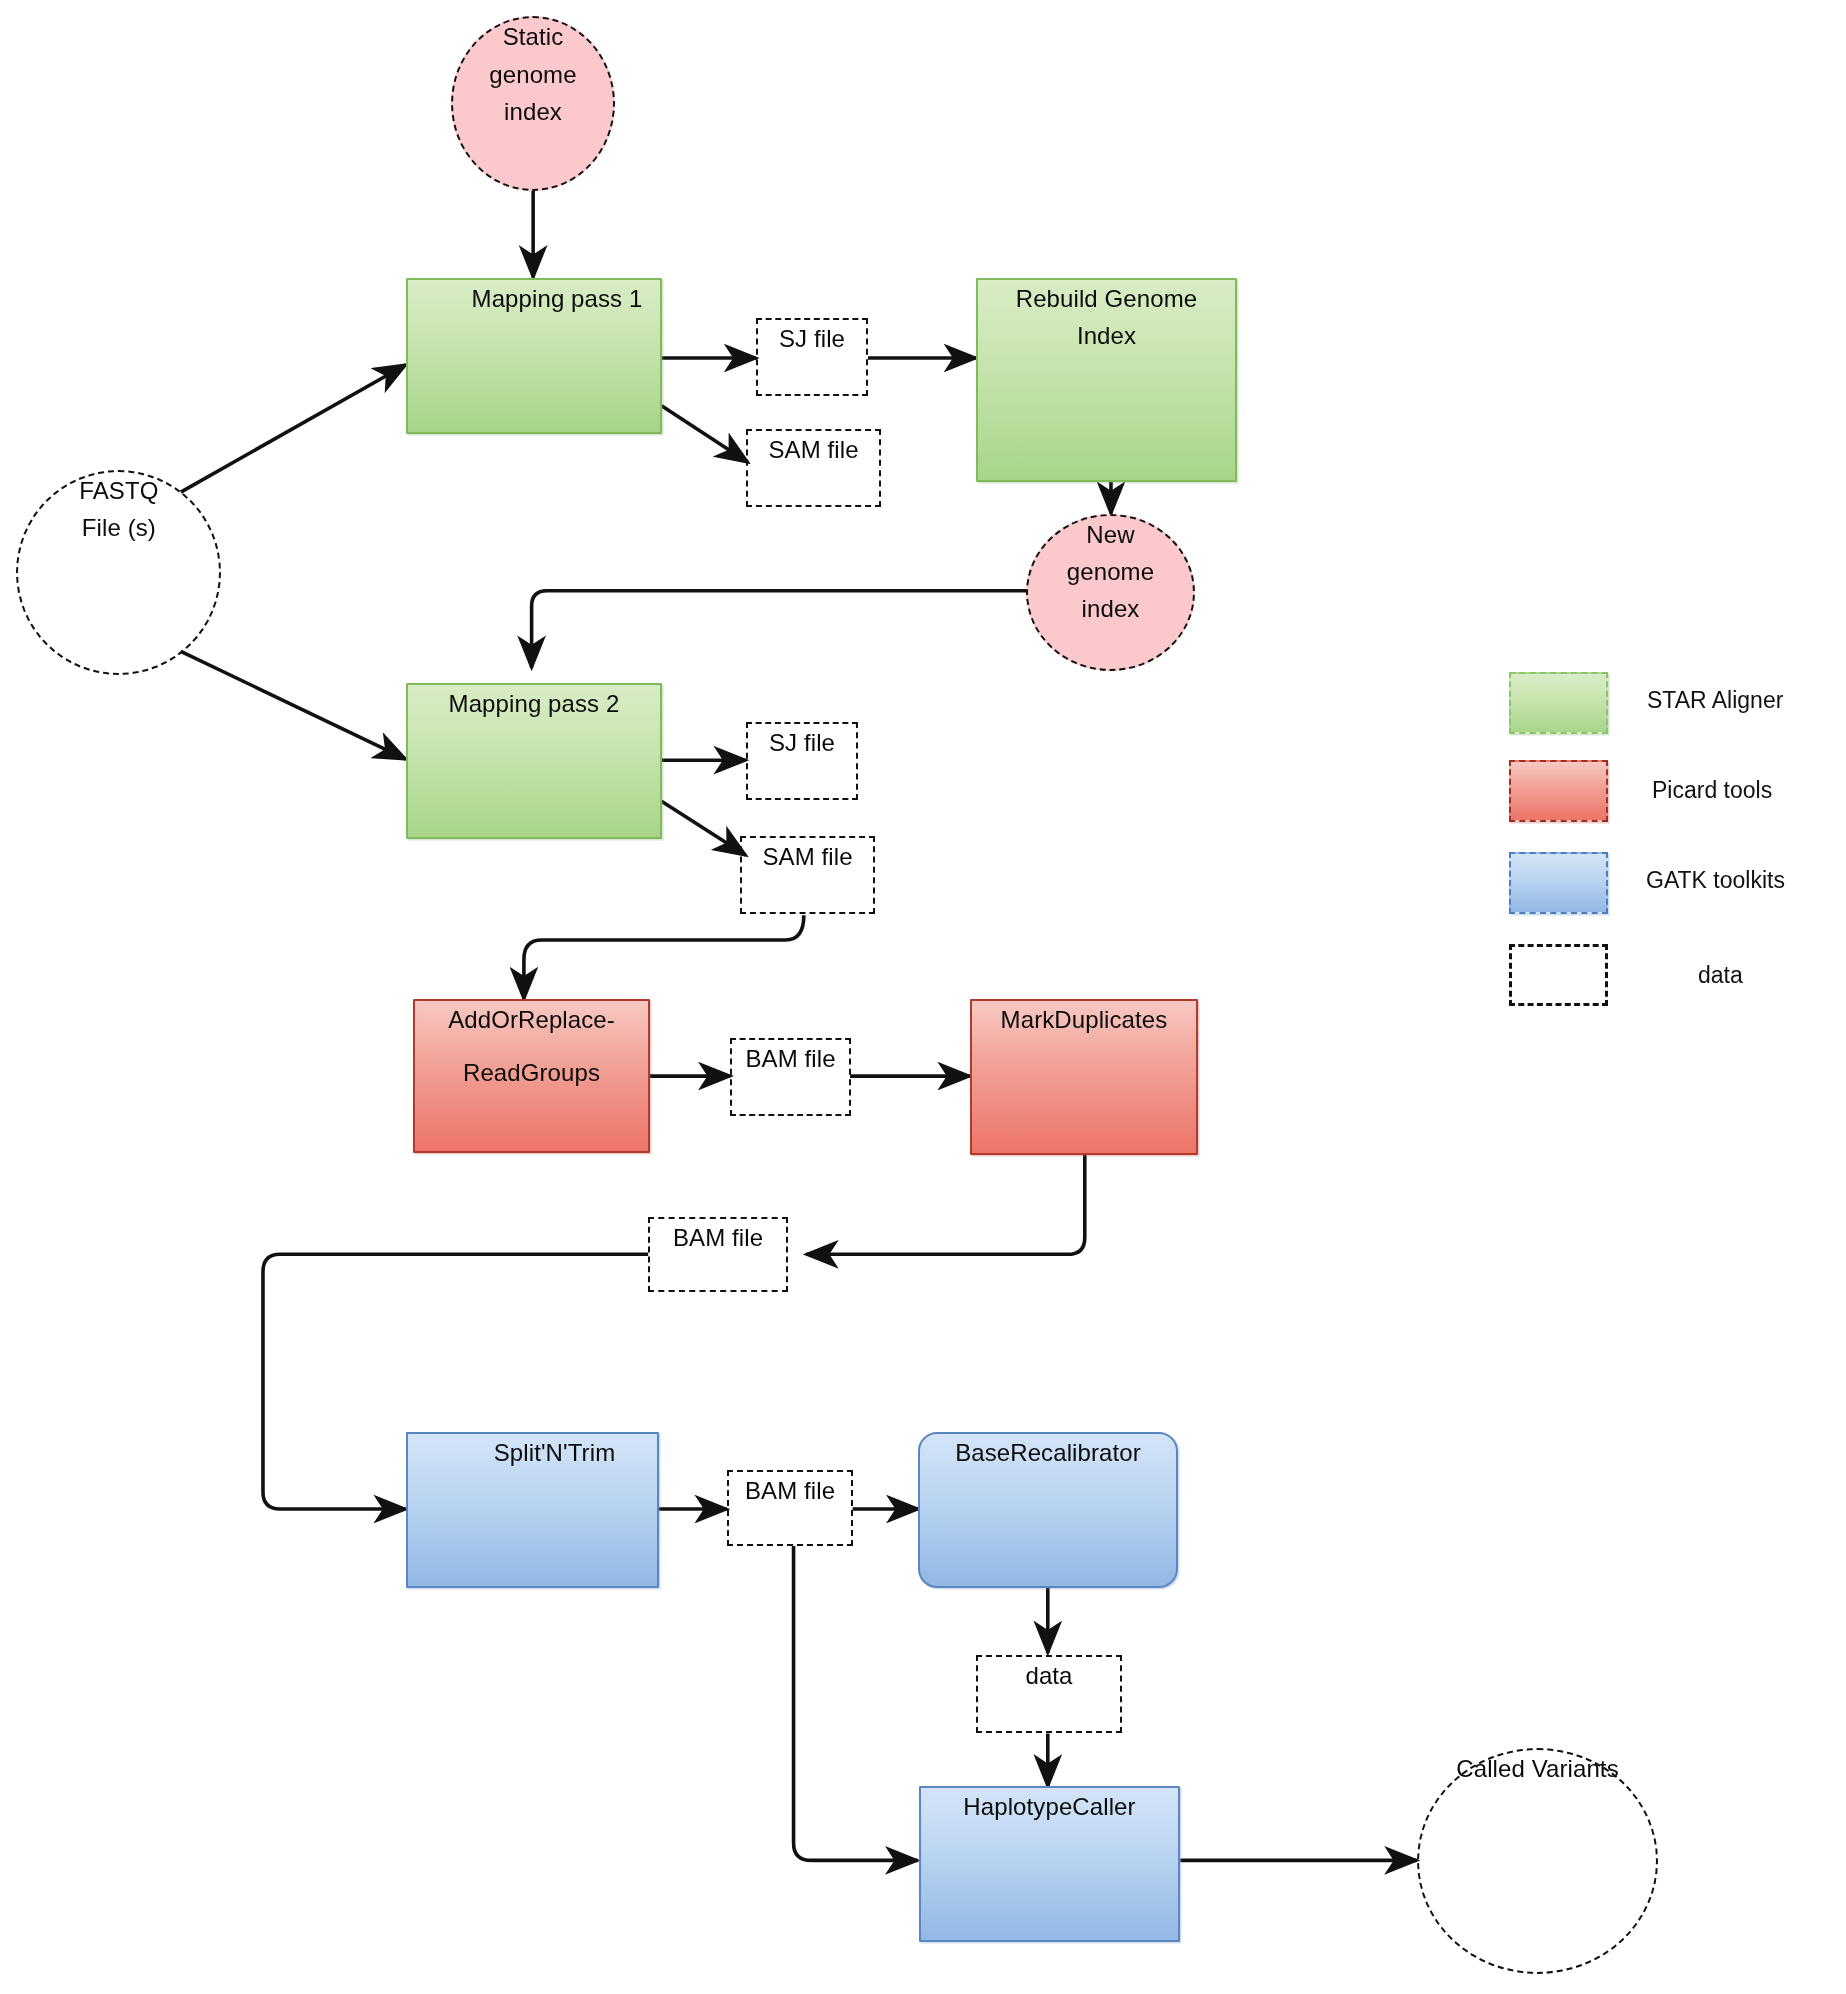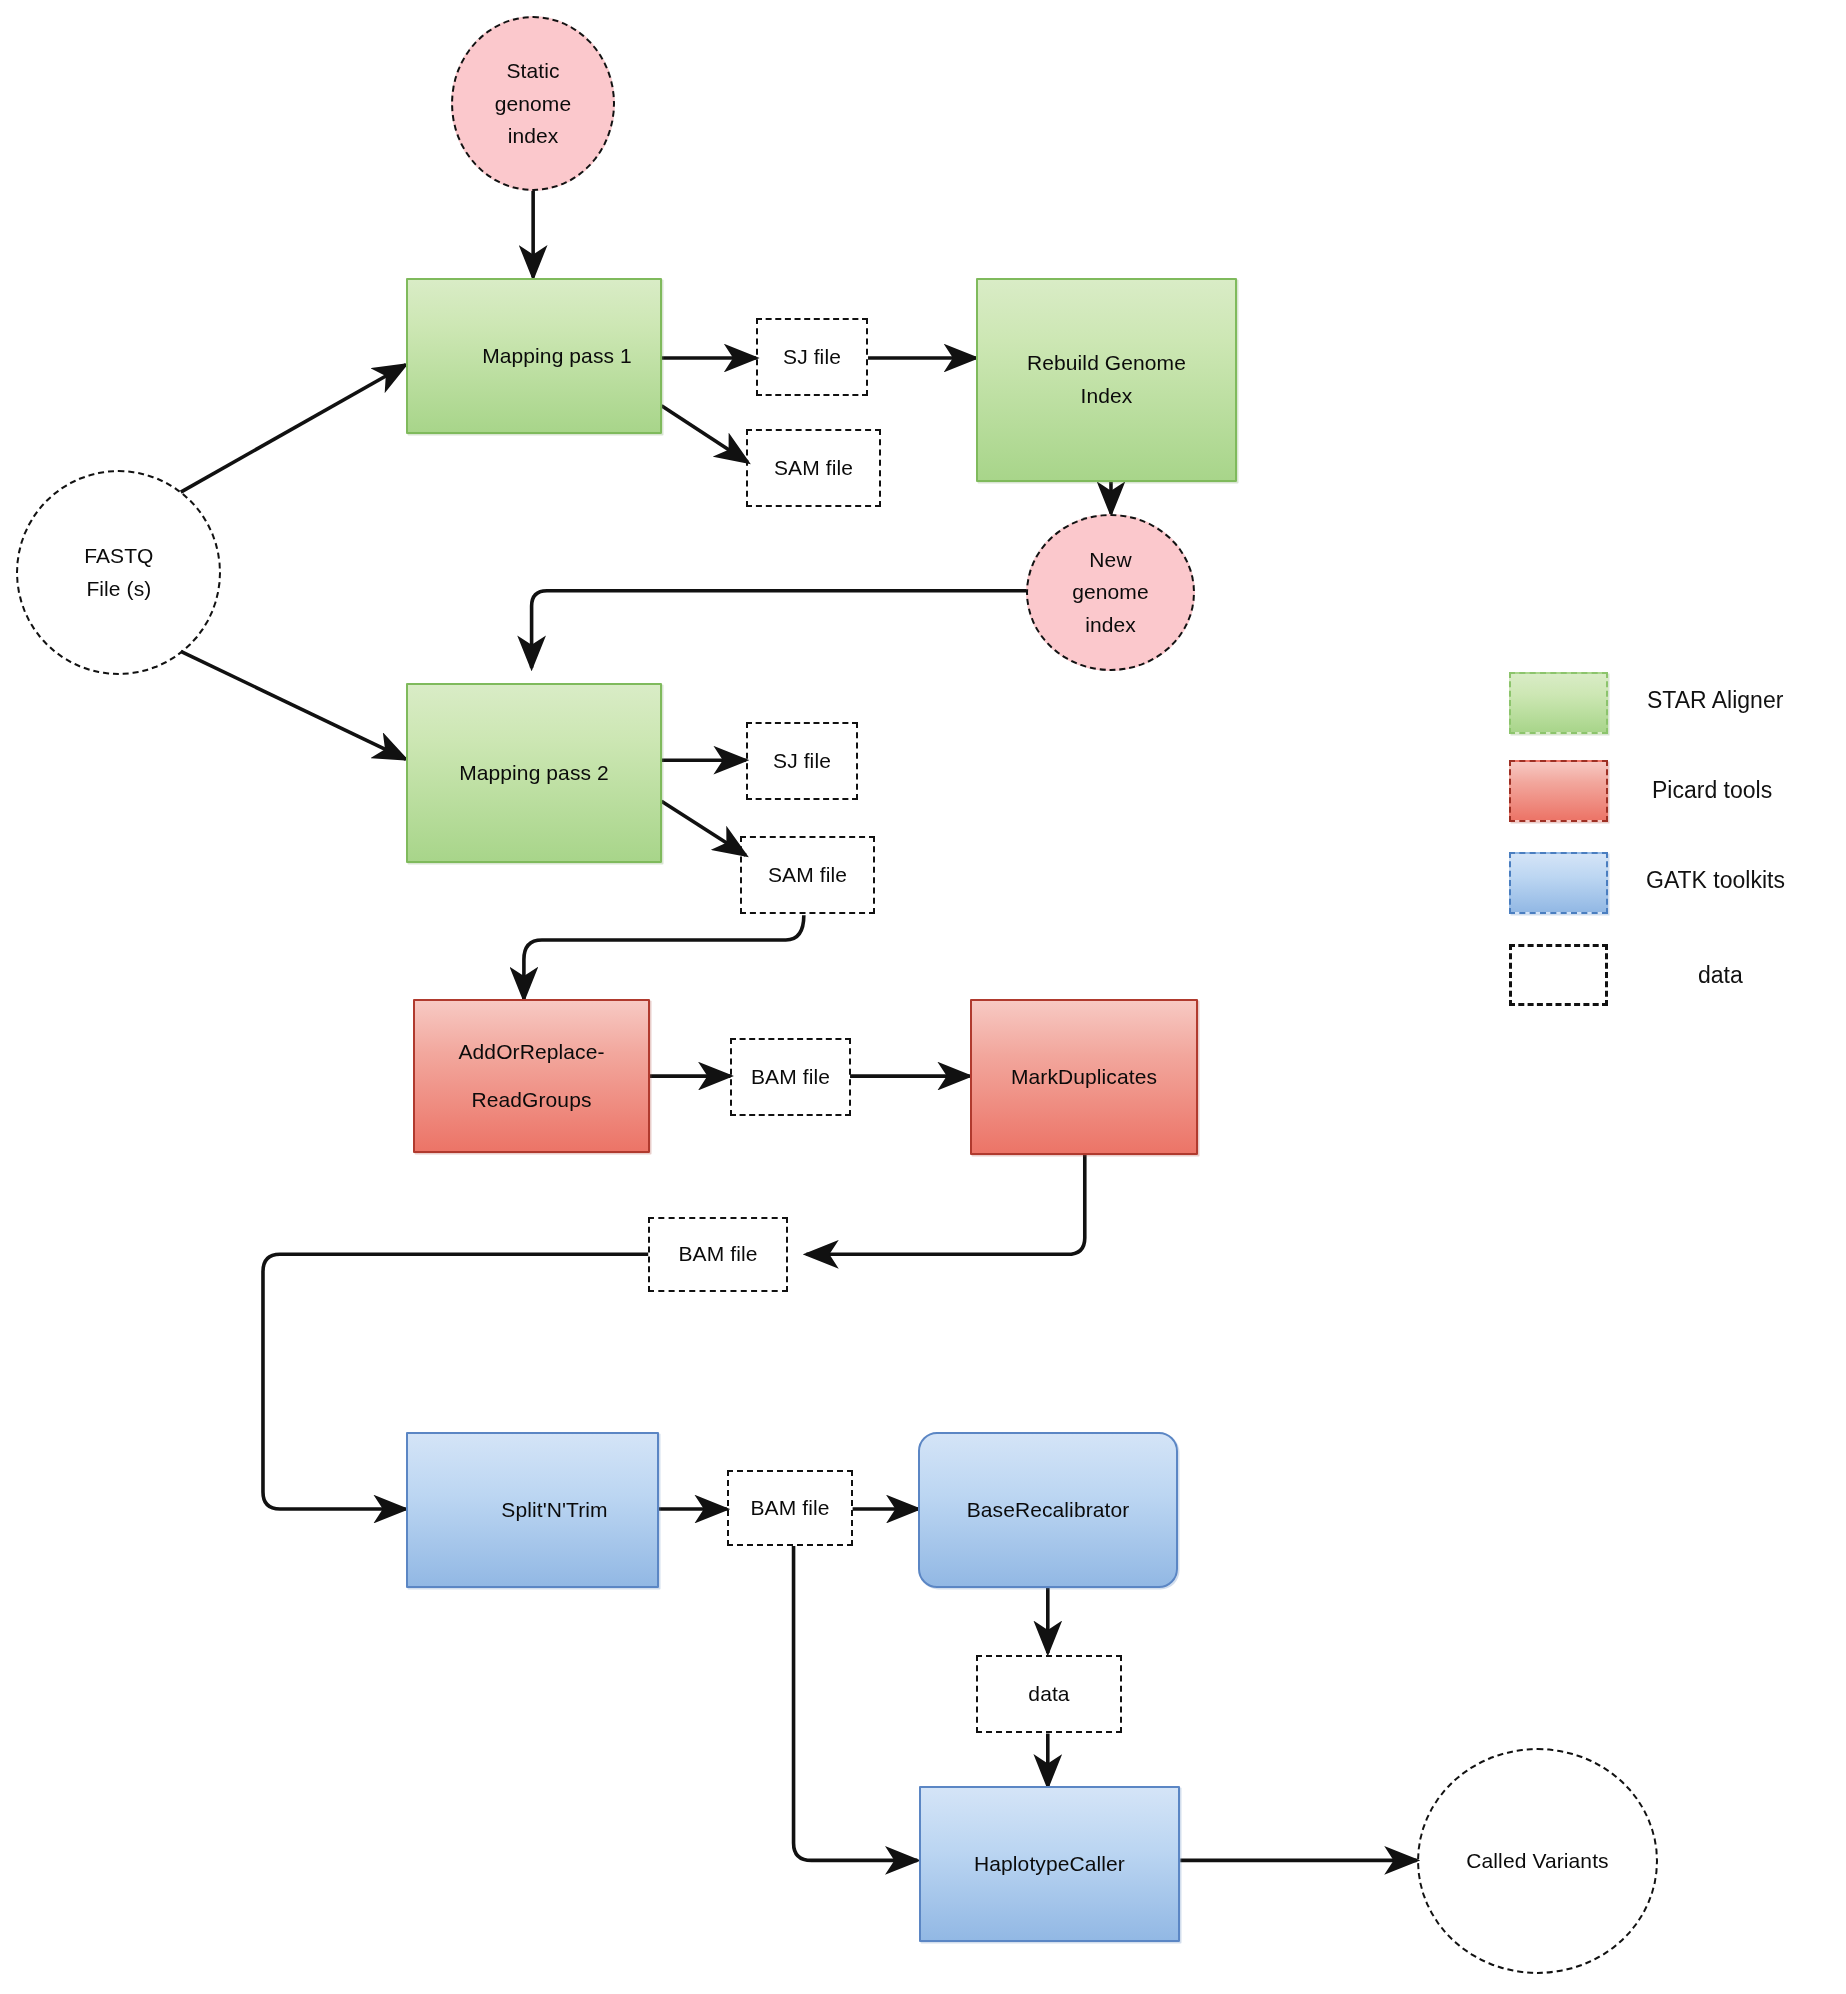--- a/index.html
+++ b/index.html
@@ -18,25 +18,25 @@
   svg.edges {
     position: absolute;
     left: 0; top: 0;
     width: 1847px;
     height: 1995px;
     pointer-events: none;
   }
   .node {
     position: absolute;
     display: flex;
-    align-items: center;
+    align-items: flex-start;
     justify-content: center;
     text-align: center;
     box-sizing: border-box;
-    font-size: 21px;
+    font-size: 24px;
     color: #0b0b0b;
     line-height: 1.55;
     letter-spacing: 0.1px;
   }
   .proc {
     border-radius: 1px;
   }
   .green {
     background: linear-gradient(to bottom, #d9ecc6 0%, #cde7b4 30%, #a8d58a 100%);
     border: 2.1px solid #7fba5c;
@@ -184,21 +184,21 @@
   </div>
 
   <div class="node ellipse pink" style="left:1026px; top:514px; width:169px; height:157px;">
     <div>
       <span class="nline">New</span>
       <span class="nline">genome</span>
       <span class="nline">index</span>
     </div>
   </div>
 
-  <div class="node proc green" style="left:406px; top:683px; width:256px; height:180px;">
+  <div class="node proc green" style="left:406px; top:683px; width:256px; height:156px;">
     <span>Mapping pass 2</span>
   </div>
 
   <div class="node datbox" style="left:746px; top:722px; width:112px; height:78px;">
     <span>SJ file</span>
   </div>
 
   <div class="node datbox" style="left:740px; top:836px; width:135px; height:78px;">
     <span>SAM file</span>
   </div>

